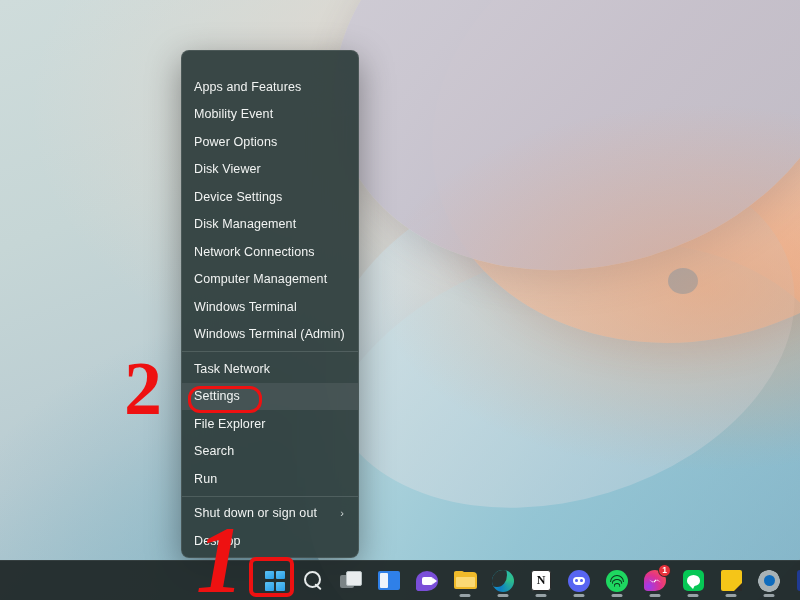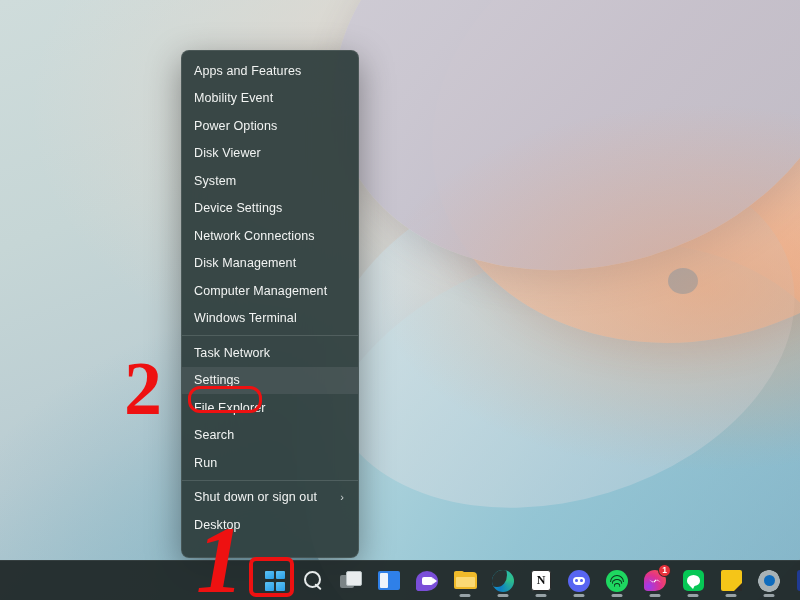--- a/index.html
+++ b/index.html
@@ -58,21 +58,21 @@
 
   
   #winx-menu {
     position:absolute;
     left:181px; top:50px;
     width:178px; height:508px;
     background:rgba(43,59,58,.92);
     border:1px solid rgba(255,255,255,.09);
     border-radius:8px;
     box-shadow:0 10px 34px rgba(0,0,0,.38);
-    padding:6px 0;
+    padding:22px 0;
     backdrop-filter:blur(28px);
     overflow:hidden;
   }
   .mi {
     height:27.5px;
     display:flex; align-items:center;
     padding:0 12px;
     color:#f2f4f3;
     font-size:12.5px;
     letter-spacing:.1px;
@@ -280,36 +280,36 @@
   <div class="mi">
     <span class="lbl">Mobility Event</span>
   </div>
   <div class="mi">
     <span class="lbl">Power Options</span>
   </div>
   <div class="mi">
     <span class="lbl">Disk Viewer</span>
   </div>
   <div class="mi">
-    <span class="lbl">System</span>
-  </div>
-  <div class="mi">
     <span class="lbl">Device Settings</span>
   </div>
   <div class="mi">
+    <span class="lbl">Disk Management</span>
+  </div>
+  <div class="mi">
     <span class="lbl">Network Connections</span>
   </div>
   <div class="mi">
-    <span class="lbl">Disk Management</span>
-  </div>
-  <div class="mi">
     <span class="lbl">Computer Management</span>
   </div>
   <div class="mi">
     <span class="lbl">Windows Terminal</span>
+  </div>
+  <div class="mi">
+    <span class="lbl">Windows Terminal (Admin)</span>
   </div>
 
   <div class="sep"></div>
 
   <div class="mi">
     <span class="lbl">Task Network</span>
   </div>
   <div class="mi sel">
     <span class="lbl">Settings</span>
   </div>

